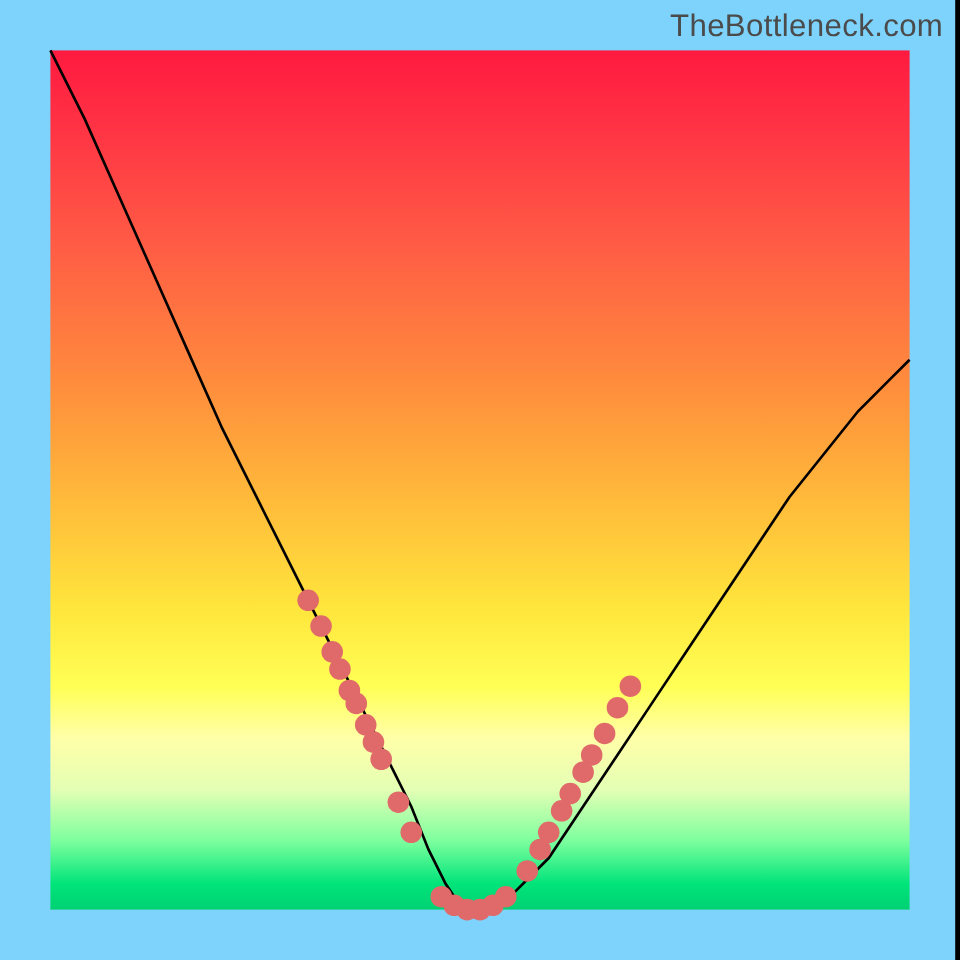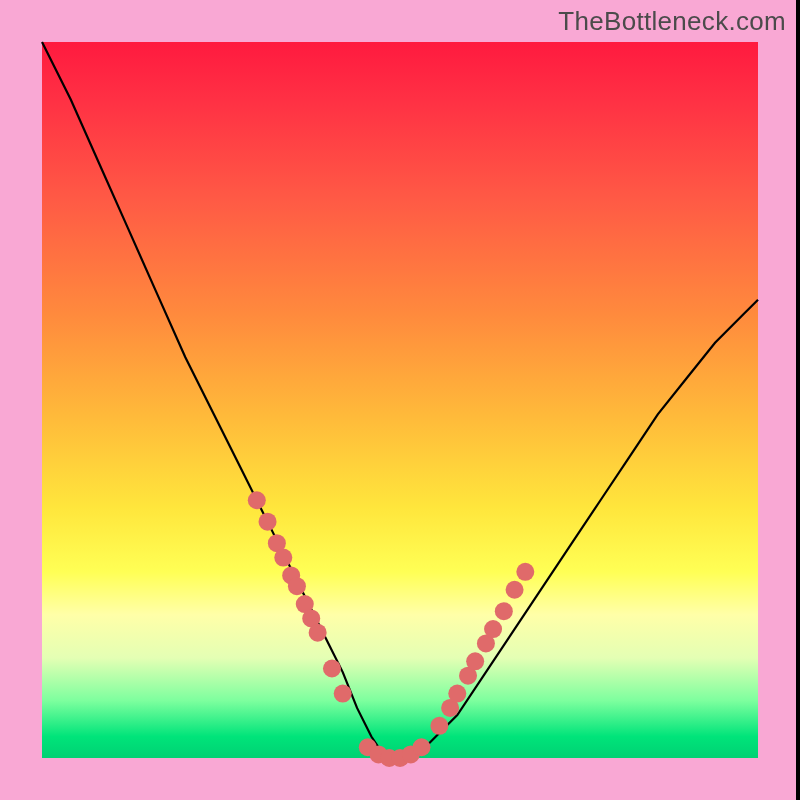--- a/index.html
+++ b/index.html
@@ -8,21 +8,21 @@
     width: 800px;
     height: 800px;
     overflow: hidden;
     background: #000;
     font-family: Arial, Helvetica, sans-serif;
   }
   .frame {
     position: relative;
     width: 796px;
     height: 800px;
-    background: #f9a8d4;
+    background: #7dd3fc;
   }
   .plot-area {
     position: absolute;
     left: 42px;
     top: 42px;
     width: 716px;
     height: 716px;
     
     background: linear-gradient(
       to bottom,

